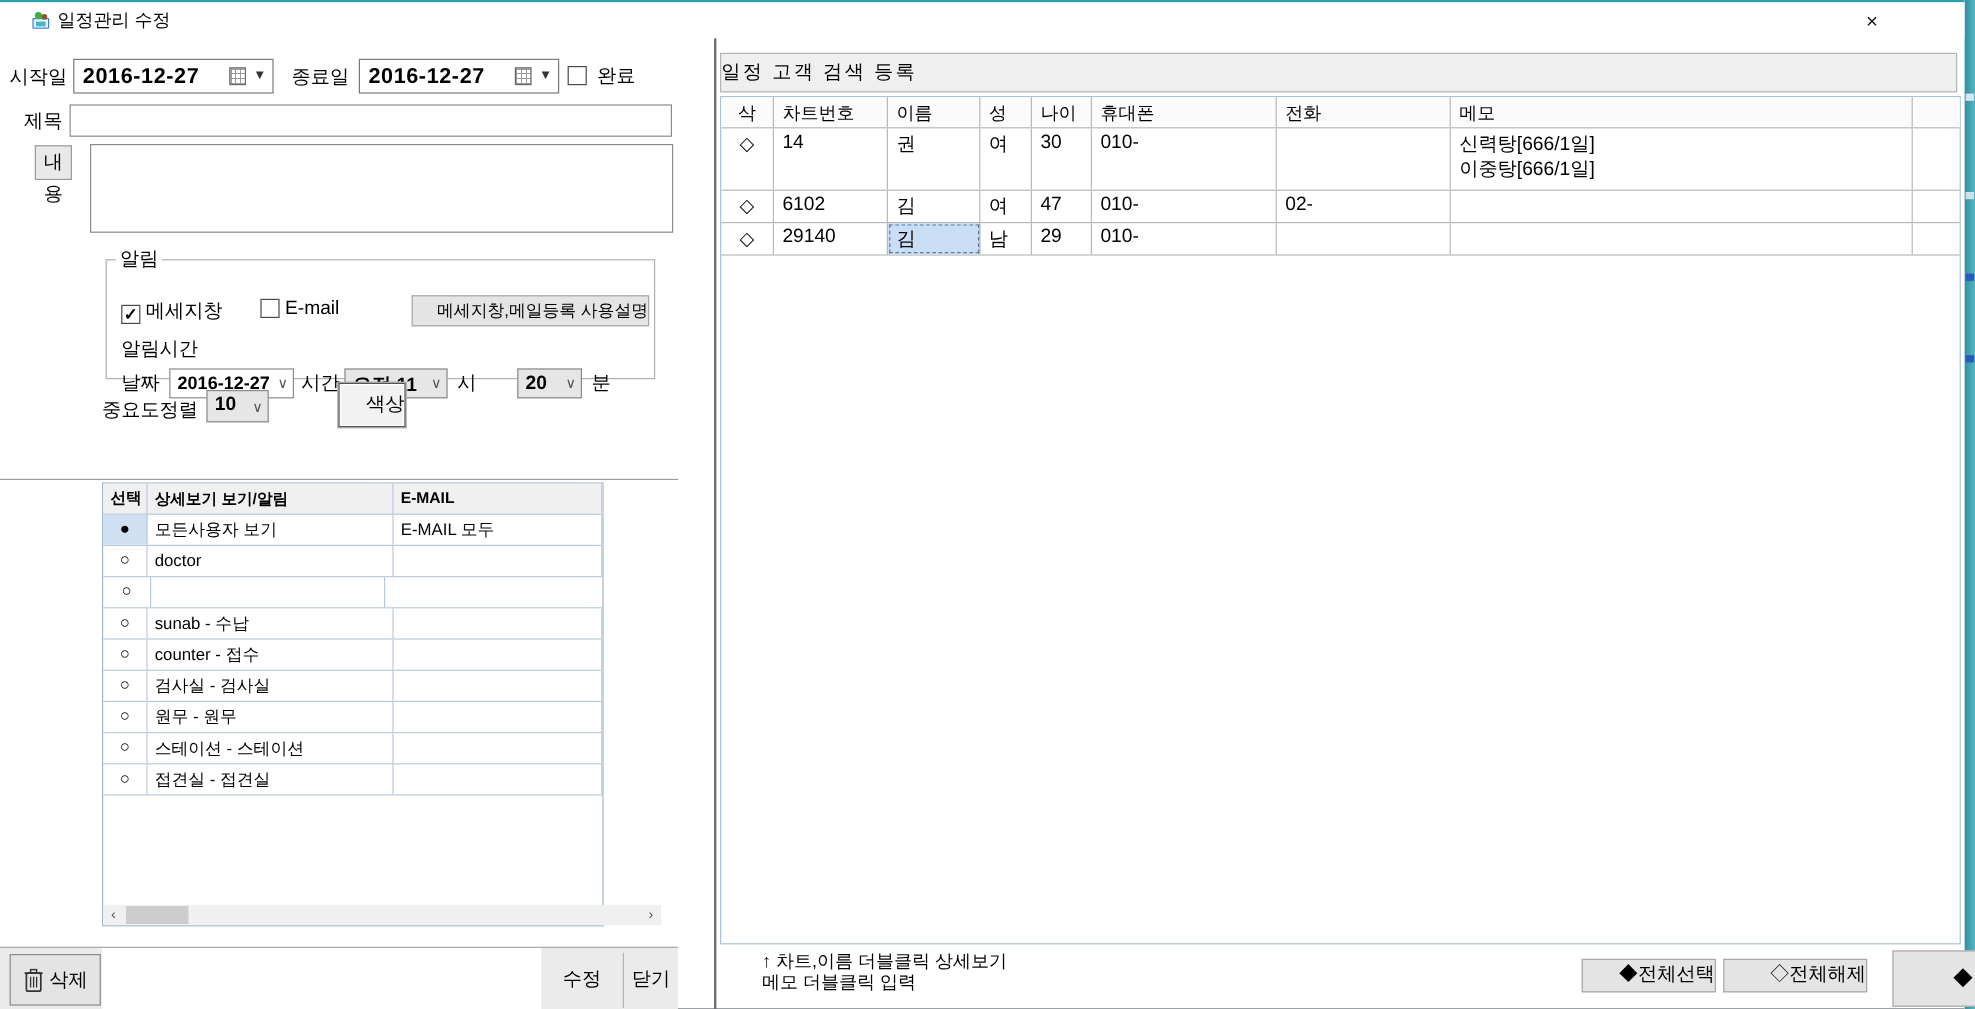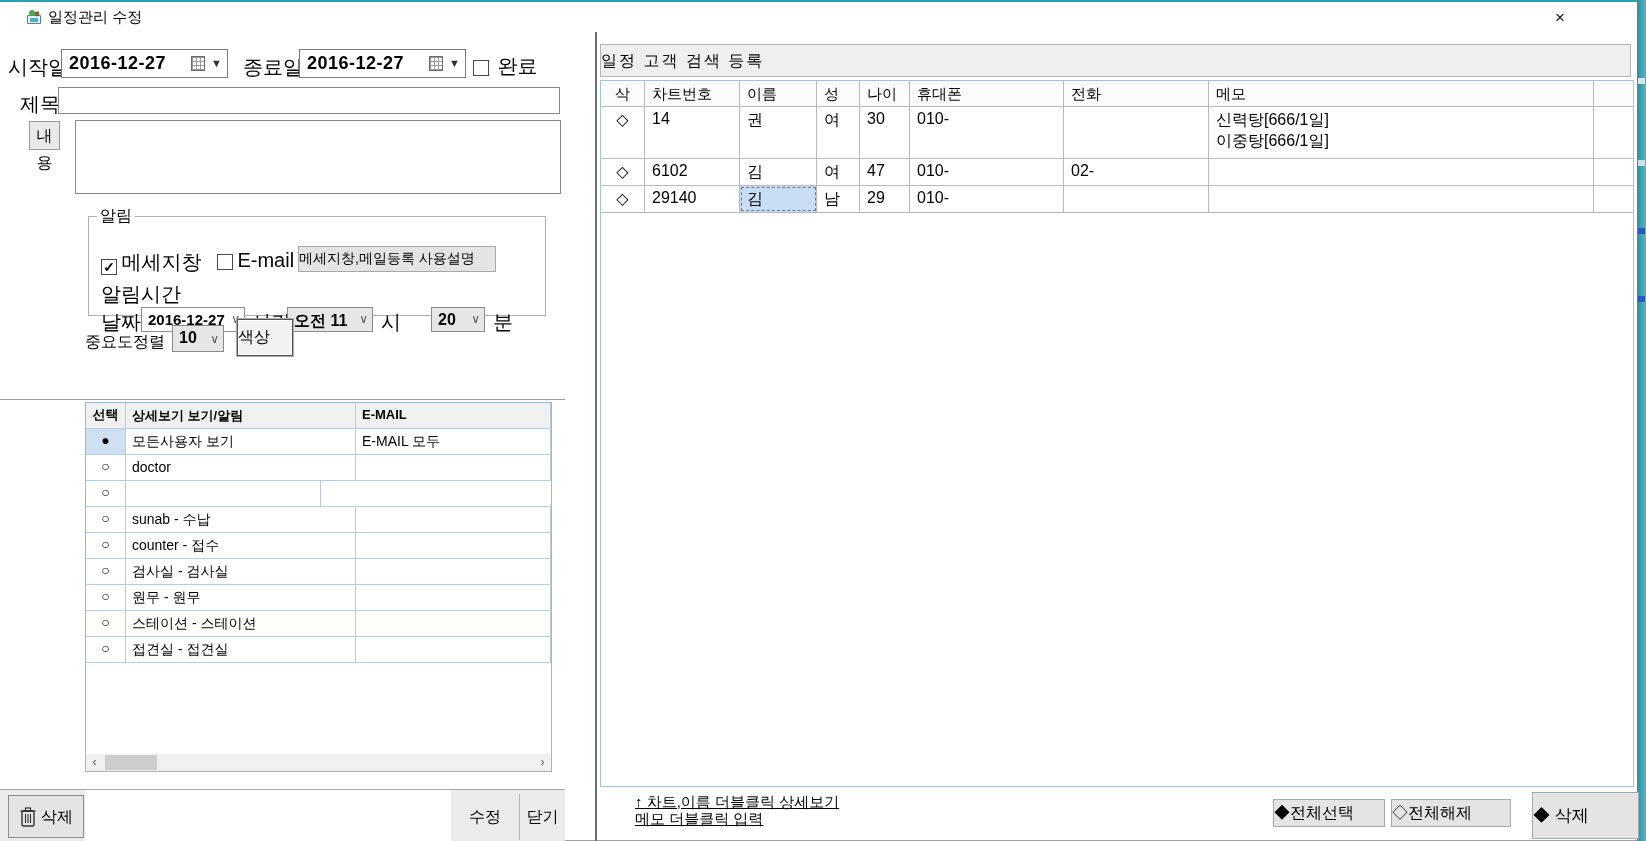--- a/index.html
+++ b/index.html
@@ -16,21 +16,21 @@
   .dialog { position:absolute; left:0; top:0; width:1637px; height:841px; background:#fff;
     border-top:2px solid #2b9fad; border-bottom:1px solid #9aa0a6; }
 
   
   .titlebar { position:absolute; left:0; top:0; width:100%; height:30px; background:#fff; }
   .app-icon { position:absolute; left:26px; top:7px; width:17px; height:16px; }
   .title-text { position:absolute; left:48px; top:6px; font-size:15px; }
   .close-btn { position:absolute; left:1540px; top:3px; width:40px; height:25px;
     text-align:center; font-size:17px; line-height:25px; color:#111; cursor:pointer; }
 
-  label, .lbl { font-size:20px; }
+  label, .lbl { font-size:16px; }
   .lbl-sm { font-size:15px; }
 
   
   .datefield { position:absolute; height:29px; width:167px; border:1px solid #7a7a7a; background:#fff; }
   .datefield .dval { position:absolute; left:7px; top:3px; font-size:18px; font-weight:bold; letter-spacing:0.5px; }
   .datefield .dicon { position:absolute; right:22px; top:6px; width:14px; height:15px; border:1px solid #6a6a6a;
     background:linear-gradient(#fff,#fff) , #fff;
     background-image:repeating-linear-gradient(to right,#9a9a9a 0 1px,transparent 1px 4px),
                      repeating-linear-gradient(to bottom,#9a9a9a 0 1px,transparent 1px 4px); }
   .datefield .darrow { position:absolute; right:5px; top:7px; font-size:11px; color:#333; }
@@ -41,31 +41,31 @@
 
   .txtinput { position:absolute; border:1px solid #8a8a8a; background:#fff; font-size:16px; padding:2px 4px;
     font-family:"Liberation Sans",sans-serif; }
   .area-label { position:absolute; border:1px solid #9a9a9a; background:#e9e9e9; font-size:16px;
     text-align:center; line-height:27px; }
 
   fieldset.alarm { position:absolute; left:88px; top:204px; width:458px; height:110px;
     border:1px solid #b0b0b0; padding:0; }
   fieldset.alarm legend { font-size:16px; margin-left:8px; padding:0 3px; }
 
-  .btn { background:#e4e4e4; border:1px solid #a8a8a8; font-size:15px; text-align:left;
-    font-family:"Liberation Sans",sans-serif; cursor:pointer; }
+  .btn { background:#e4e4e4; border:1px solid #a8a8a8; font-size:15px; text-align:right;
+    font-family:"Liberation Sans",sans-serif; cursor:pointer;margin-left:45px; }
 
   .combo { position:absolute; height:25px; border:1px solid #8a8a8a; background:#fff; font-size:15px; }
   .combo .cval { position:absolute; left:6px; top:3px; font-weight:bold; font-size:16px; }
   .combo .chev { position:absolute; right:4px; top:4px; font-size:12px; color:#555; }
   .combo.gray { background:#e6e6e6; }
 
   
   .left-bottom-border { position:absolute; left:0; top:397px; width:565px; height:1px; background:#9a9a9a; }
-  .utable-wrap { position:absolute; left:85px; top:400px; width:467px; height:370px;
+  .utable-wrap { position:absolute; left:85px; top:400px; width:418px; height:370px;
     border:1px solid #9db6d2; background:#fff; }
   .u-row { display:flex; height:26px; border-bottom:1px solid #b9cbde; }
   .u-row.head { background:#f0f0f0; font-weight:bold; }
   .u-cell { font-size:14px; padding:4px 6px; border-right:1px solid #b9cbde; overflow:hidden; white-space:nowrap; }
   .u-c0 { width:40px; text-align:center; padding-top:3px; }
   .u-c1 { width:230px; }
   .u-c2 { width:195px; }
   .u-c0.sel-on { background:#cfe0f3; }
   .hscroll { position:absolute; left:0; bottom:0; width:465px; height:17px; background:#f0f0f0; }
   .hscroll .arr { position:absolute; top:0; width:17px; height:17px; font-size:12px; color:#555;
@@ -91,21 +91,21 @@
     border:1px solid #a6c3dd; background:#fff; }
   .r-row { display:flex; border-bottom:1px solid #b8b8b8; }
   .r-row.head { height:26px; background:#fbfbfb; }
   .r-cell { font-size:16px; padding:3px 7px; border-right:1px solid #b8b8b8; overflow:hidden; }
   .r-row.head .r-cell { font-size:15px; padding-top:4px; }
   .rc0 { width:44px; text-align:center; }
   .rc1 { width:95px; } .rc2 { width:77px; } .rc3 { width:43px; } .rc4 { width:50px; }
   .rc5 { width:154px; } .rc6 { width:145px; } .rc7 { width:385px; border-right:1px solid #b8b8b8; }
   .cell-selected { background:#c9ddf5; outline:1px dashed #5a7aa0; outline-offset:-2px; }
 
-  .rhints { position:absolute; left:635px; top:791px; font-size:15px; line-height:17px;text-decoration:underline; }
+  .rhints { position:absolute; left:635px; top:791px; font-size:15px; line-height:17px; }
   .rbtn { position:absolute; font-size:16px; }
   .rbtn-sel { left:1273px; top:797px; width:112px; height:28px; line-height:26px; }
   .rbtn-desel { left:1391px; top:797px; width:120px; height:28px; line-height:26px; }
   .rbtn-del { left:1532px; top:790px; width:107px; height:47px; line-height:45px; font-size:17px; }
 </style>
 </head>
 <body>
 
 <div class="screen">
 

